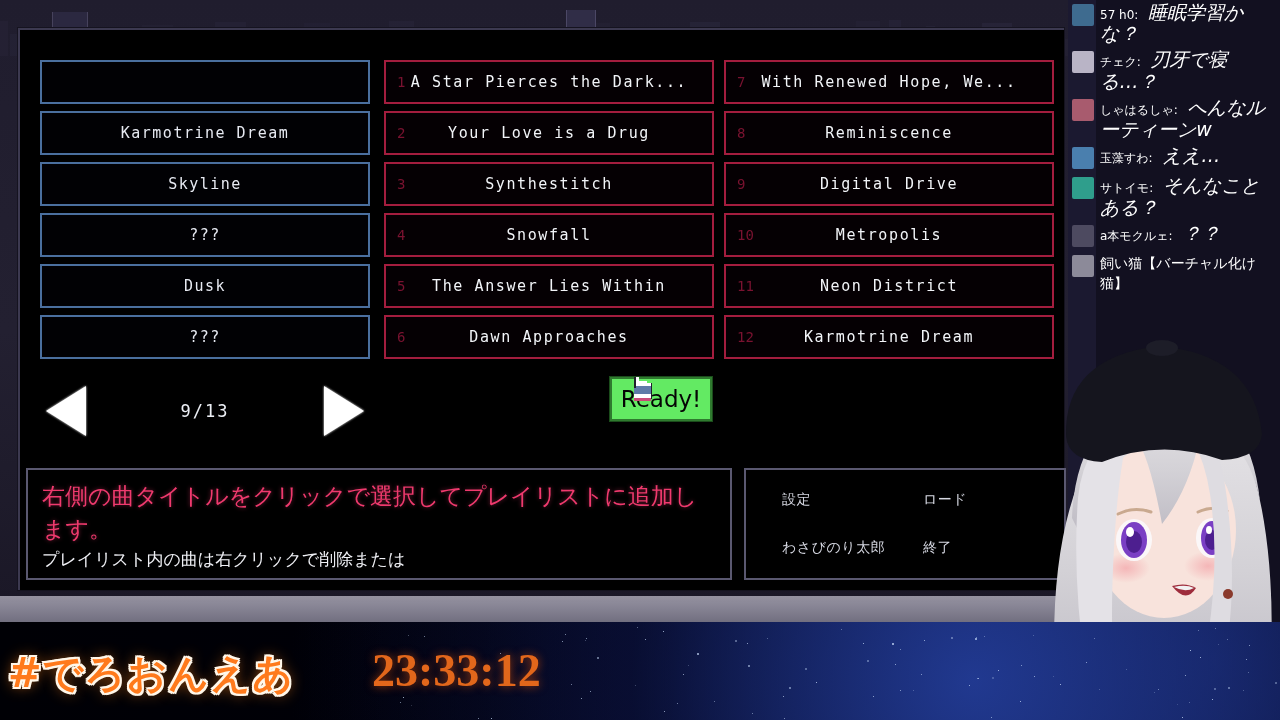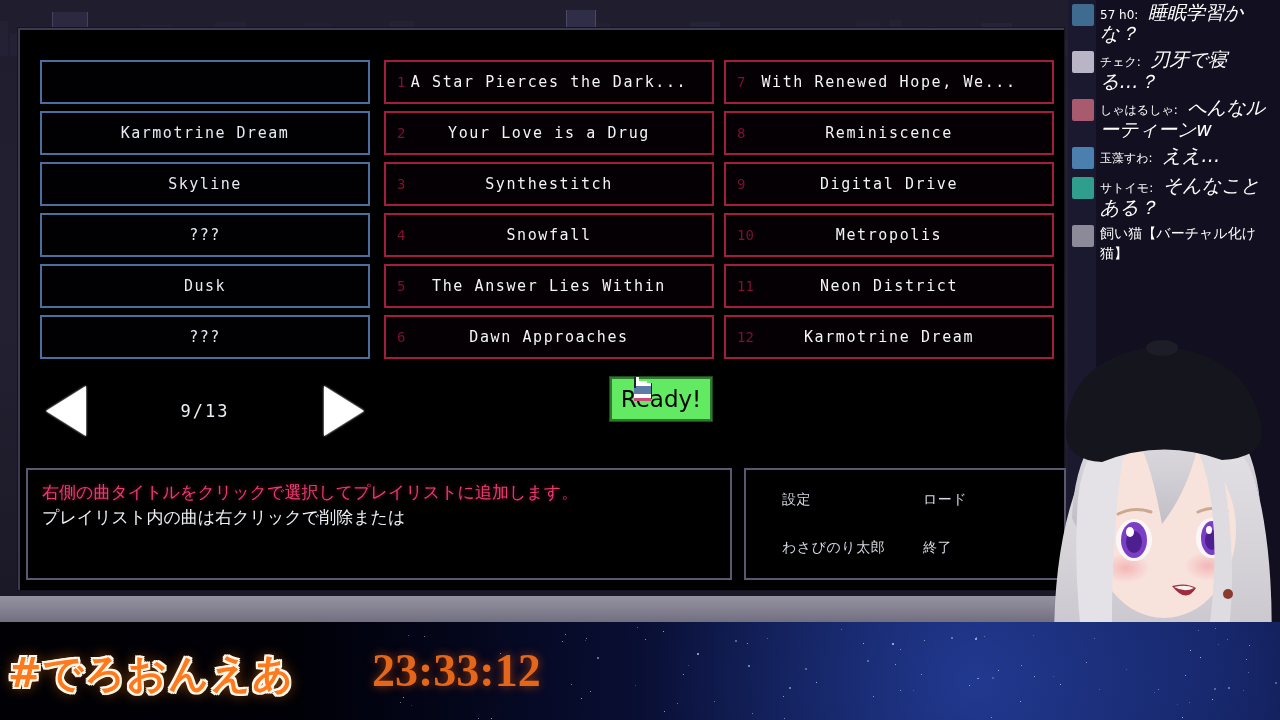--- a/index.html
+++ b/index.html
@@ -164,21 +164,21 @@
     width: 30px; height: 30px; pointer-events: none;
   }
 
   
   .info-panel {
     position: absolute; left: 26px; top: 468px; width: 706px; height: 112px;
     background: #000; border: 2px solid #5a5870;
     padding: 10px 14px;
   }
   .info-line1 {
-    color: #ef3a6e; font-size: 17px; line-height: 1.45;
+    color: #ef3a6e; font-size: 23px; line-height: 1.45;
     font-family: "DejaVu Sans", sans-serif;
     text-shadow: 0 0 4px rgba(239,58,110,.5);
   }
   .info-line {
     color: #f0f1f6; font-size: 17px; line-height: 1.45;
     font-family: "DejaVu Sans", sans-serif;
   }
   .menu-panel {
     position: absolute; left: 744px; top: 468px; width: 322px; height: 112px;
     background: #000; border: 2px solid #5a5870;
@@ -425,20 +425,25 @@
     </div>
     <div class="chat-msg">
       <div class="avatar" style="background:#4a7fae"></div>
       <span class="chat-user">玉藻すわ:</span>
       <span class="chat-body">ええ…</span>
     </div>
     <div class="chat-msg">
       <div class="avatar" style="background:#2f9e8c"></div>
       <span class="chat-user">サトイモ:</span>
       <span class="chat-body">そんなことある？</span>
+    </div>
+    <div class="chat-msg">
+      <div class="avatar" style="background:#4d4a60"></div>
+      <span class="chat-user">a本モクルェ:</span>
+      <span class="chat-body">？？</span>
     </div>
     <div class="chat-msg">
       <div class="avatar" style="background:#8c8a99"></div>
       <span class="chat-user" style="font-size:14px">飼い猫【バーチャル化け猫】</span>
     </div>
   </div>
 
   <div class="vtuber">
     <svg width="258" height="402" viewBox="0 0 258 402">
       <defs>

